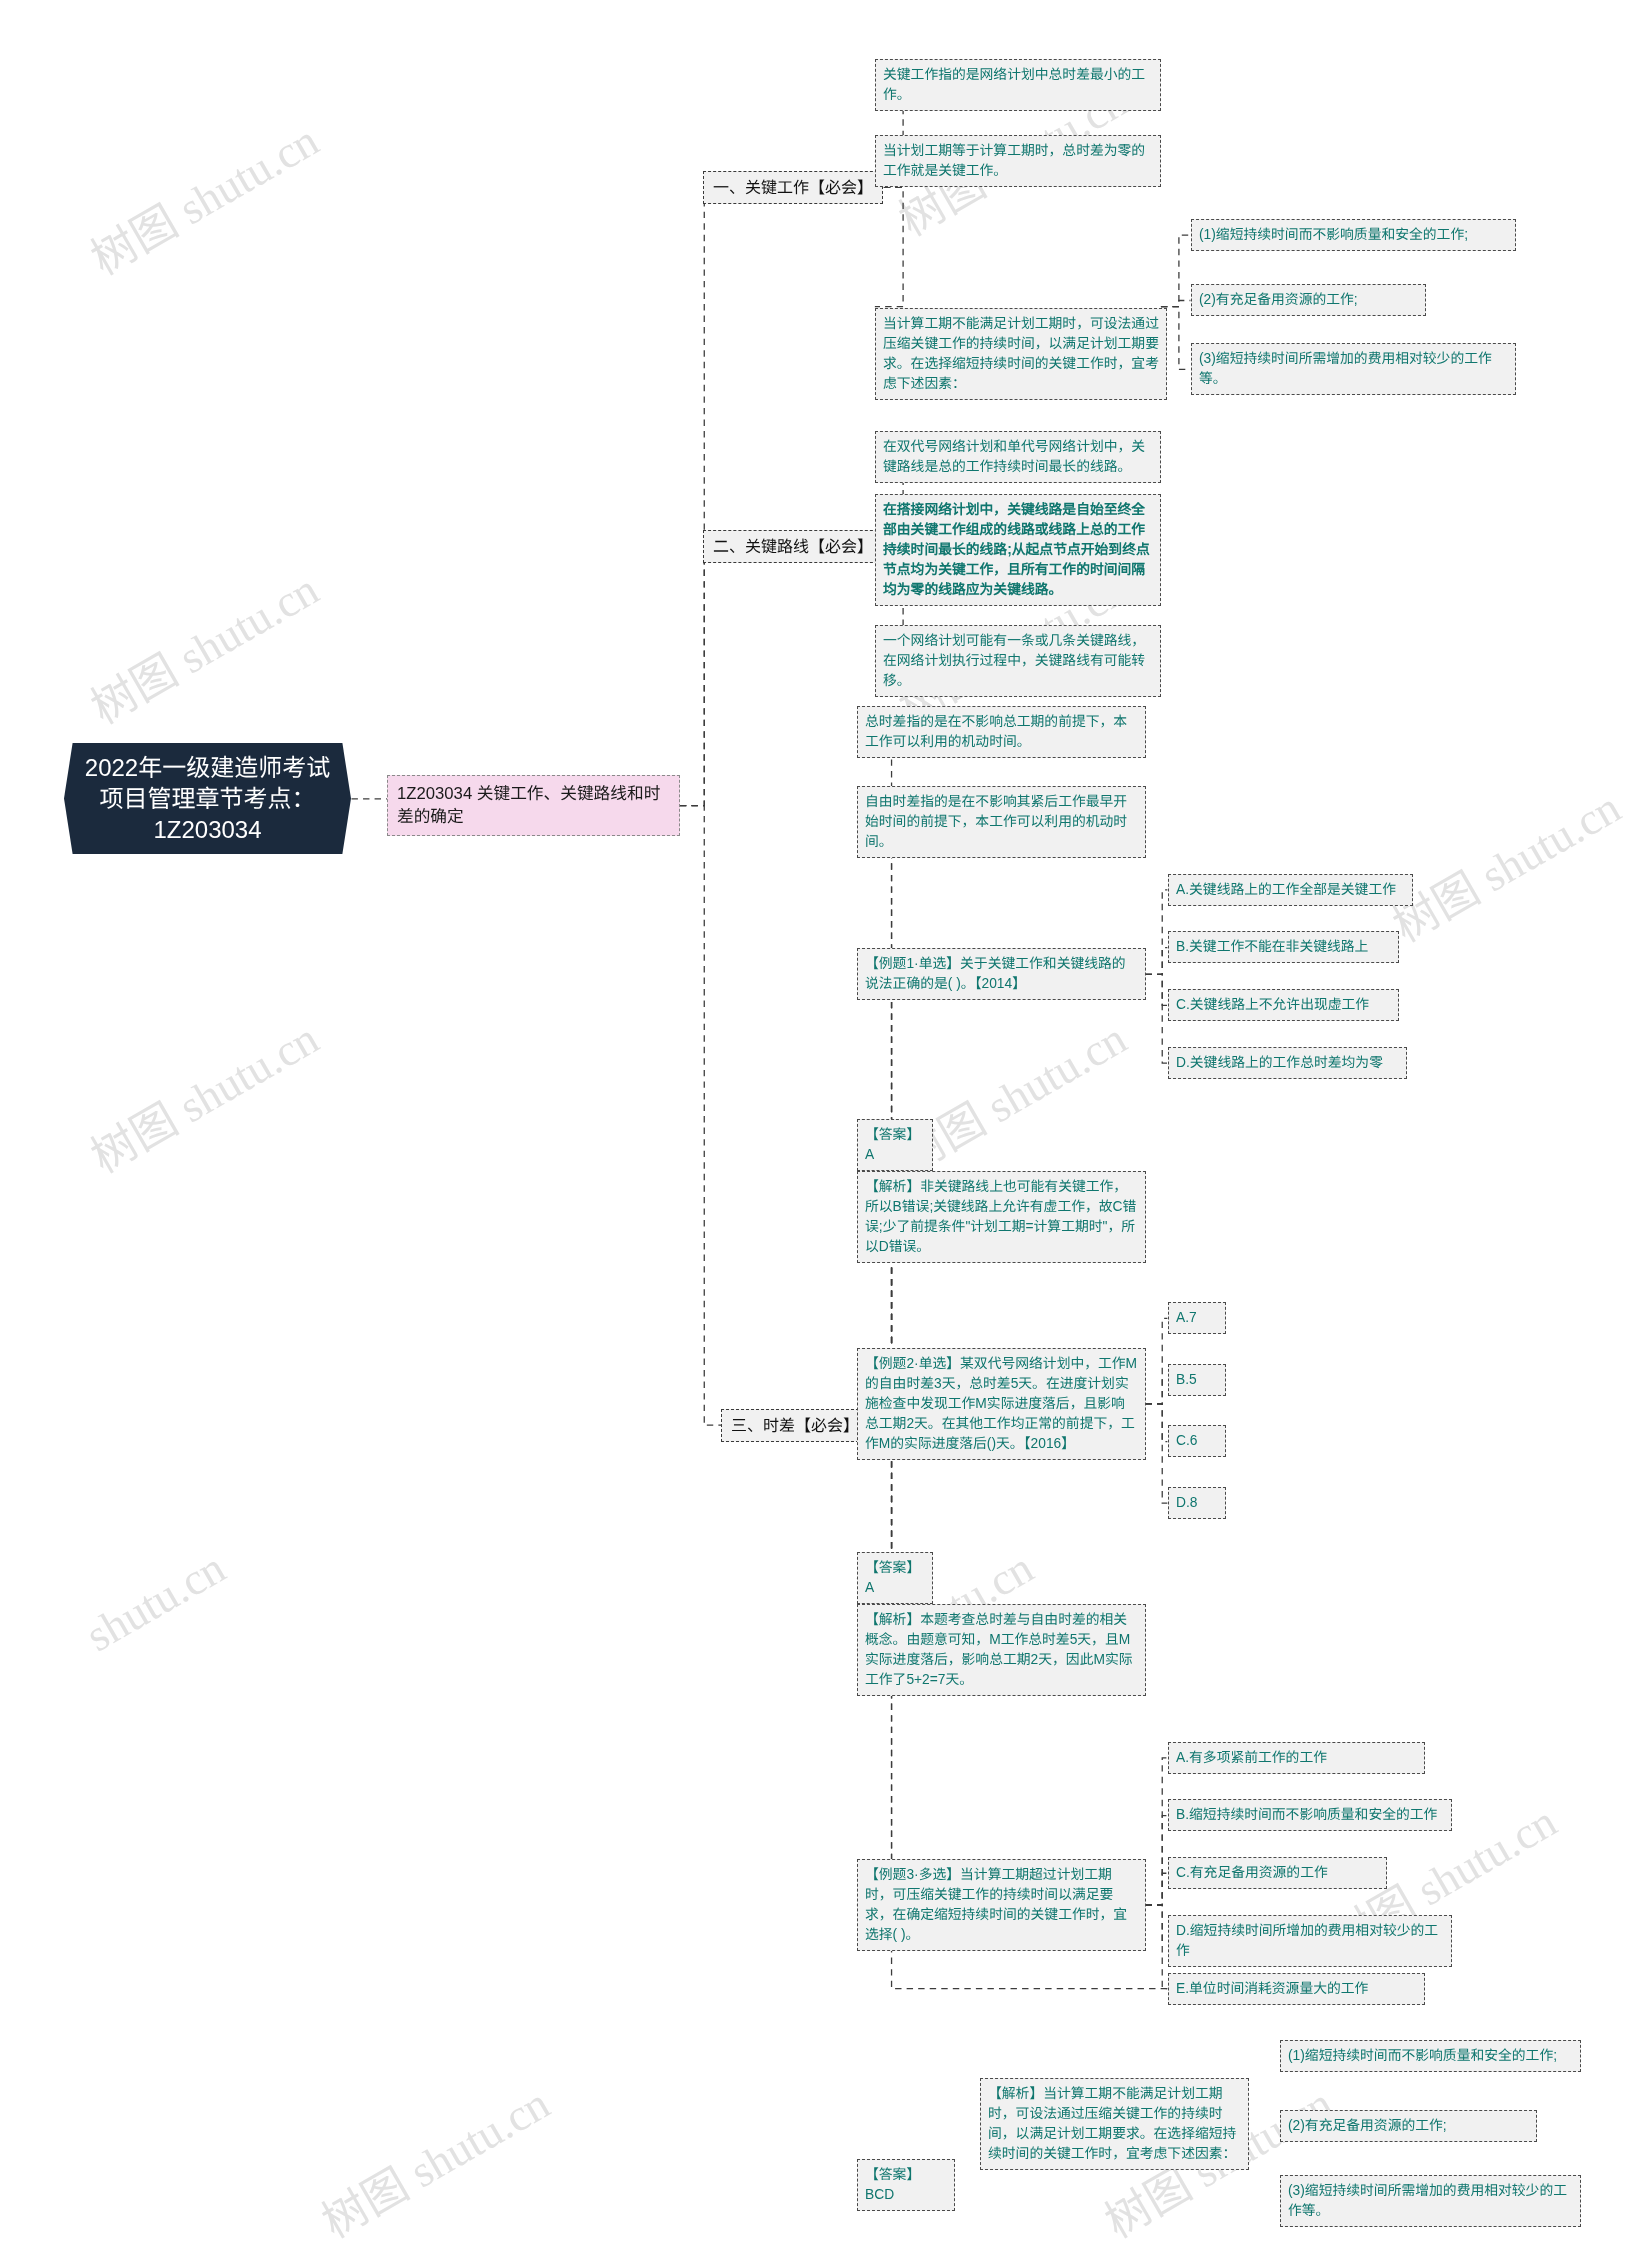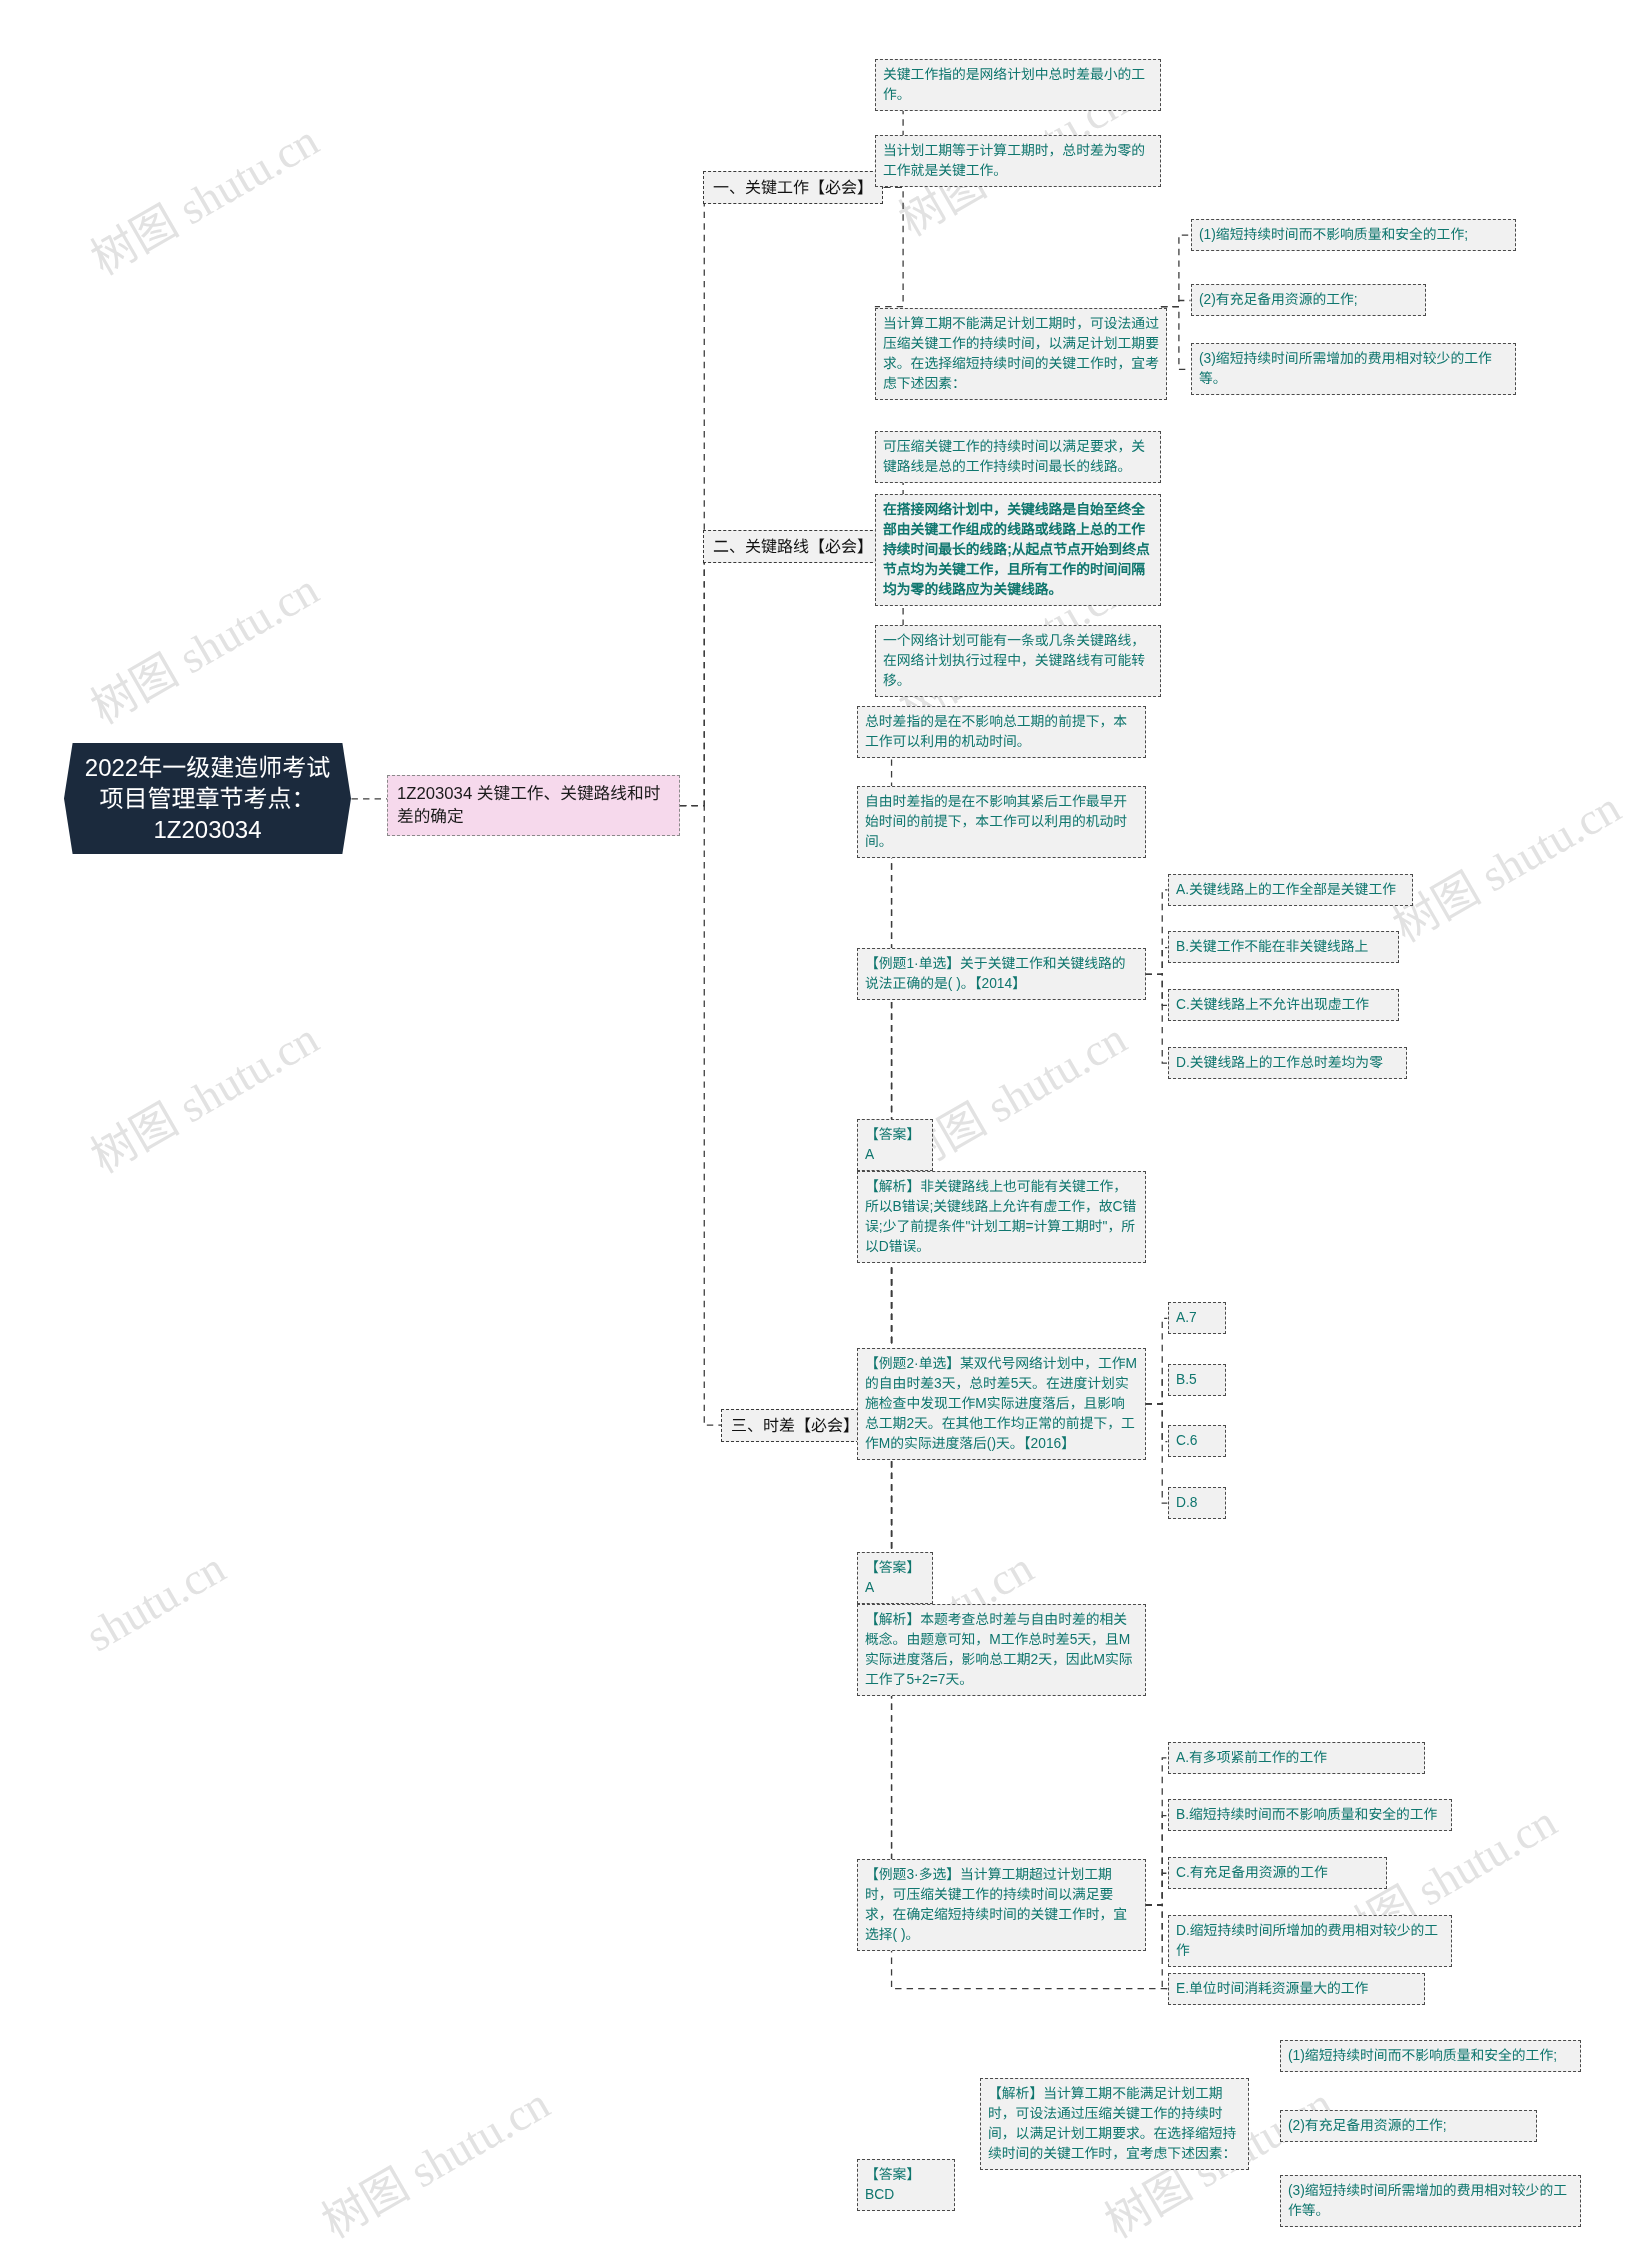--- a/index.html
+++ b/index.html
@@ -141,21 +141,21 @@
 <div class="node leaf" style="left:875px;top:260px;width:292px;margin-top:48px;">当计算工期不能满足计划工期时，可设法通过压缩关键工作的持续时间，以满足计划工期要求。在选择缩短持续时间的关键工作时，宜考虑下述因素：</div>
 
 <div class="node leaf" style="left:1191px;top:219px;width:325px;">(1)缩短持续时间而不影响质量和安全的工作;</div>
 
 <div class="node leaf" style="left:1191px;top:284px;width:235px;">(2)有充足备用资源的工作;</div>
 
 <div class="node leaf" style="left:1191px;top:343px;width:325px;">(3)缩短持续时间所需增加的费用相对较少的工作等。</div>
 
 <div class="node branch" style="left:703px;top:530px;">二、关键路线【必会】</div>
 
-<div class="node leaf" style="left:875px;top:431px;width:286px;">可压缩关键工作的持续时间以满足要求，关键路线是总的工作持续时间最长的线路。</div>
+<div class="node leaf" style="left:875px;top:431px;width:286px;">在双代号网络计划和单代号网络计划中，关键路线是总的工作持续时间最长的线路。</div>
 
 <div class="node leaf" style="left:875px;top:494px;width:286px;font-weight:bold;">在搭接网络计划中，关键线路是自始至终全部由关键工作组成的线路或线路上总的工作持续时间最长的线路;从起点节点开始到终点节点均为关键工作，且所有工作的时间间隔均为零的线路应为关键线路。</div>
 
 <div class="node leaf" style="left:875px;top:625px;width:286px;">一个网络计划可能有一条或几条关键路线，在网络计划执行过程中，关键路线有可能转移。</div>
 
 <div class="node branch" style="left:721px;top:1409px;">三、时差【必会】</div>
 
 <div class="node leaf" style="left:857px;top:706px;width:289px;">总时差指的是在不影响总工期的前提下，本工作可以利用的机动时间。</div>
 
 <div class="node leaf" style="left:857px;top:786px;width:289px;">自由时差指的是在不影响其紧后工作最早开始时间的前提下，本工作可以利用的机动时间。</div>

